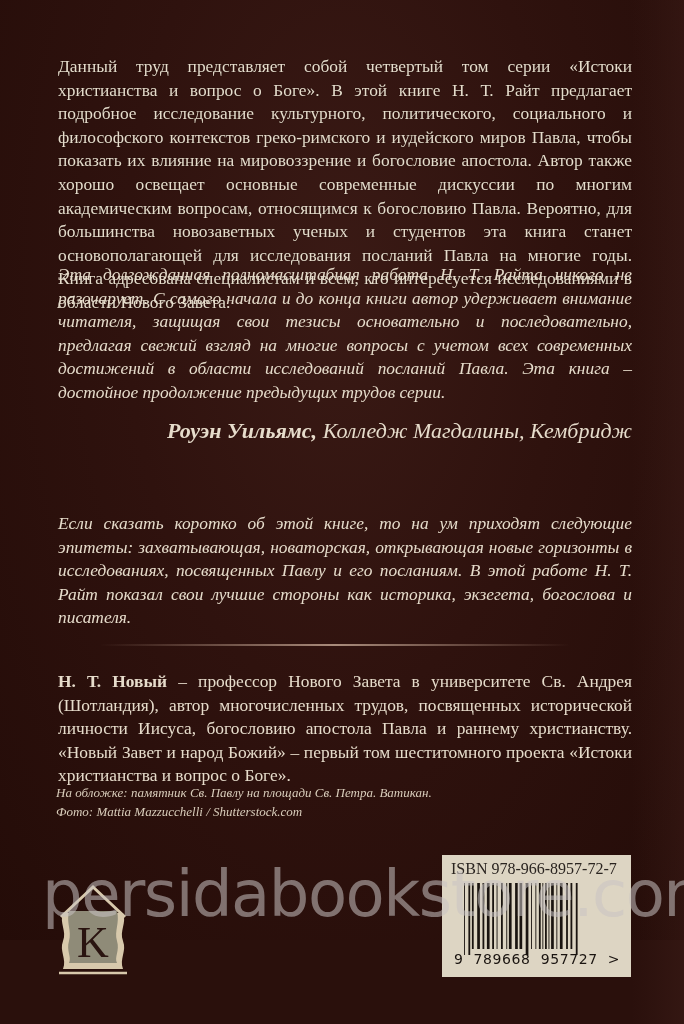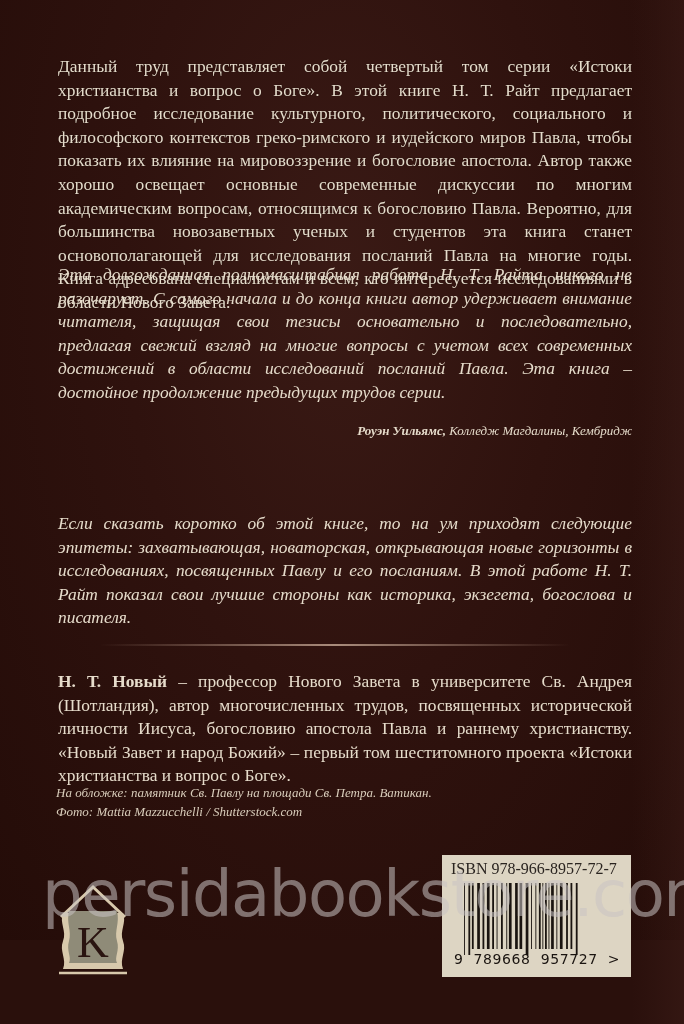--- a/index.html
+++ b/index.html
@@ -21,21 +21,21 @@
     }
     .col { position: absolute; left: 58px; width: 574px; }
     p { margin: 0; text-align: justify; font-size: 17.4px; line-height: 23.6px; }
     .intro { top: 55px; }
     .intro p { text-shadow: 0 0 1px rgba(0,0,0,0.6); }
     .quote { font-style: italic; }
     .q1 { top: 263px; }
     .q2 { top: 418px; }
     .q3 { top: 512px; }
     .attrib {
-      text-align: right; font-style: italic; font-size: 13px;
+      text-align: right; font-style: italic; font-size: 22px;
       margin-top: 15px; line-height: 22px;
     }
     .attrib b { font-weight: bold; }
     .divider {
       position: absolute; left: 100px; top: 644px; width: 470px; height: 2px;
       background: linear-gradient(90deg, rgba(200,170,150,0) 0%, rgba(210,180,160,0.75) 50%, rgba(200,170,150,0) 100%);
     }
     .bio { top: 670px; }
     .bio p { font-size: 17.4px; line-height: 23.6px; }
     .credits {

